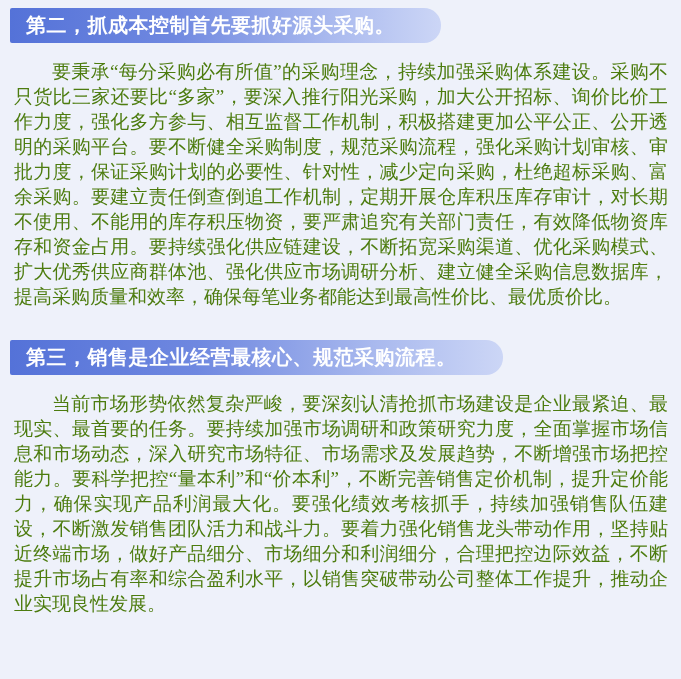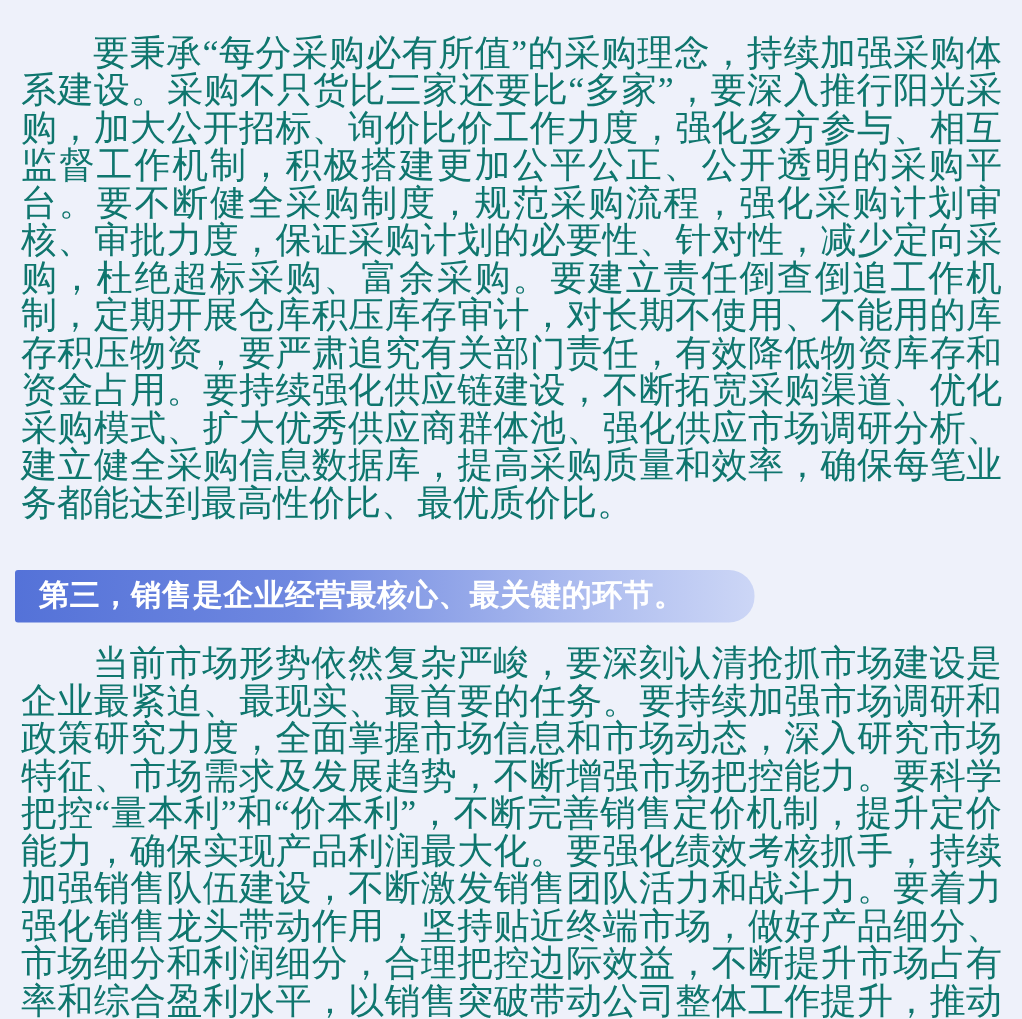--- a/index.html
+++ b/index.html
@@ -30,43 +30,46 @@
     font-family: "Liberation Sans", "DejaVu Sans", sans-serif;
     font-weight: bold;
     font-size: 20px;
     line-height: 21px;
     letter-spacing: 0.5px;
     white-space: nowrap;
   }
   .section-body {
     margin: 16px 13px 0 14px;
     font-family: "Liberation Serif", "DejaVu Serif", serif;
-    font-size: 24px;
+    font-size: 19px;
     line-height: 25px;
-    color: #0f766e;
+    color: #4d7c0f;
     text-align: justify;
     text-indent: 2em;
     letter-spacing: 0;
   }
   .section + .section .banner {
     margin-top: 31px;
   }
   .section:last-child .section-body {
     margin-bottom: 40px;
   }
 </style>
 </head>
 <body>
 
 <div class="doc">
 
   <div class="section">
+    <div class="banner">
+      <span>第二，抓成本控制首先要抓好源头采购。</span>
+    </div>
     <p class="section-body">要秉承“每分采购必有所值”的采购理念，持续加强采购体系建设。采购不只货比三家还要比“多家”，要深入推行阳光采购，加大公开招标、询价比价工作力度，强化多方参与、相互监督工作机制，积极搭建更加公平公正、公开透明的采购平台。要不断健全采购制度，规范采购流程，强化采购计划审核、审批力度，保证采购计划的必要性、针对性，减少定向采购，杜绝超标采购、富余采购。要建立责任倒查倒追工作机制，定期开展仓库积压库存审计，对长期不使用、不能用的库存积压物资，要严肃追究有关部门责任，有效降低物资库存和资金占用。要持续强化供应链建设，不断拓宽采购渠道、优化采购模式、扩大优秀供应商群体池、强化供应市场调研分析、建立健全采购信息数据库，提高采购质量和效率，确保每笔业务都能达到最高性价比、最优质价比。</p>
   </div>
 
   <div class="section">
     <div class="banner">
-      <span>第三，销售是企业经营最核心、最关键的环节。</span>
+      <span>第三，销售是企业经营最核心、规范采购流程。</span>
     </div>
     <p class="section-body">当前市场形势依然复杂严峻，要深刻认清抢抓市场建设是企业最紧迫、最现实、最首要的任务。要持续加强市场调研和政策研究力度，全面掌握市场信息和市场动态，深入研究市场特征、市场需求及发展趋势，不断增强市场把控能力。要科学把控“量本利”和“价本利”，不断完善销售定价机制，提升定价能力，确保实现产品利润最大化。要强化绩效考核抓手，持续加强销售队伍建设，不断激发销售团队活力和战斗力。要着力强化销售龙头带动作用，坚持贴近终端市场，做好产品细分、市场细分和利润细分，合理把控边际效益，不断提升市场占有率和综合盈利水平，以销售突破带动公司整体工作提升，推动企业实现良性发展。</p>
   </div>
 
 </div>
 
 </body></html>

